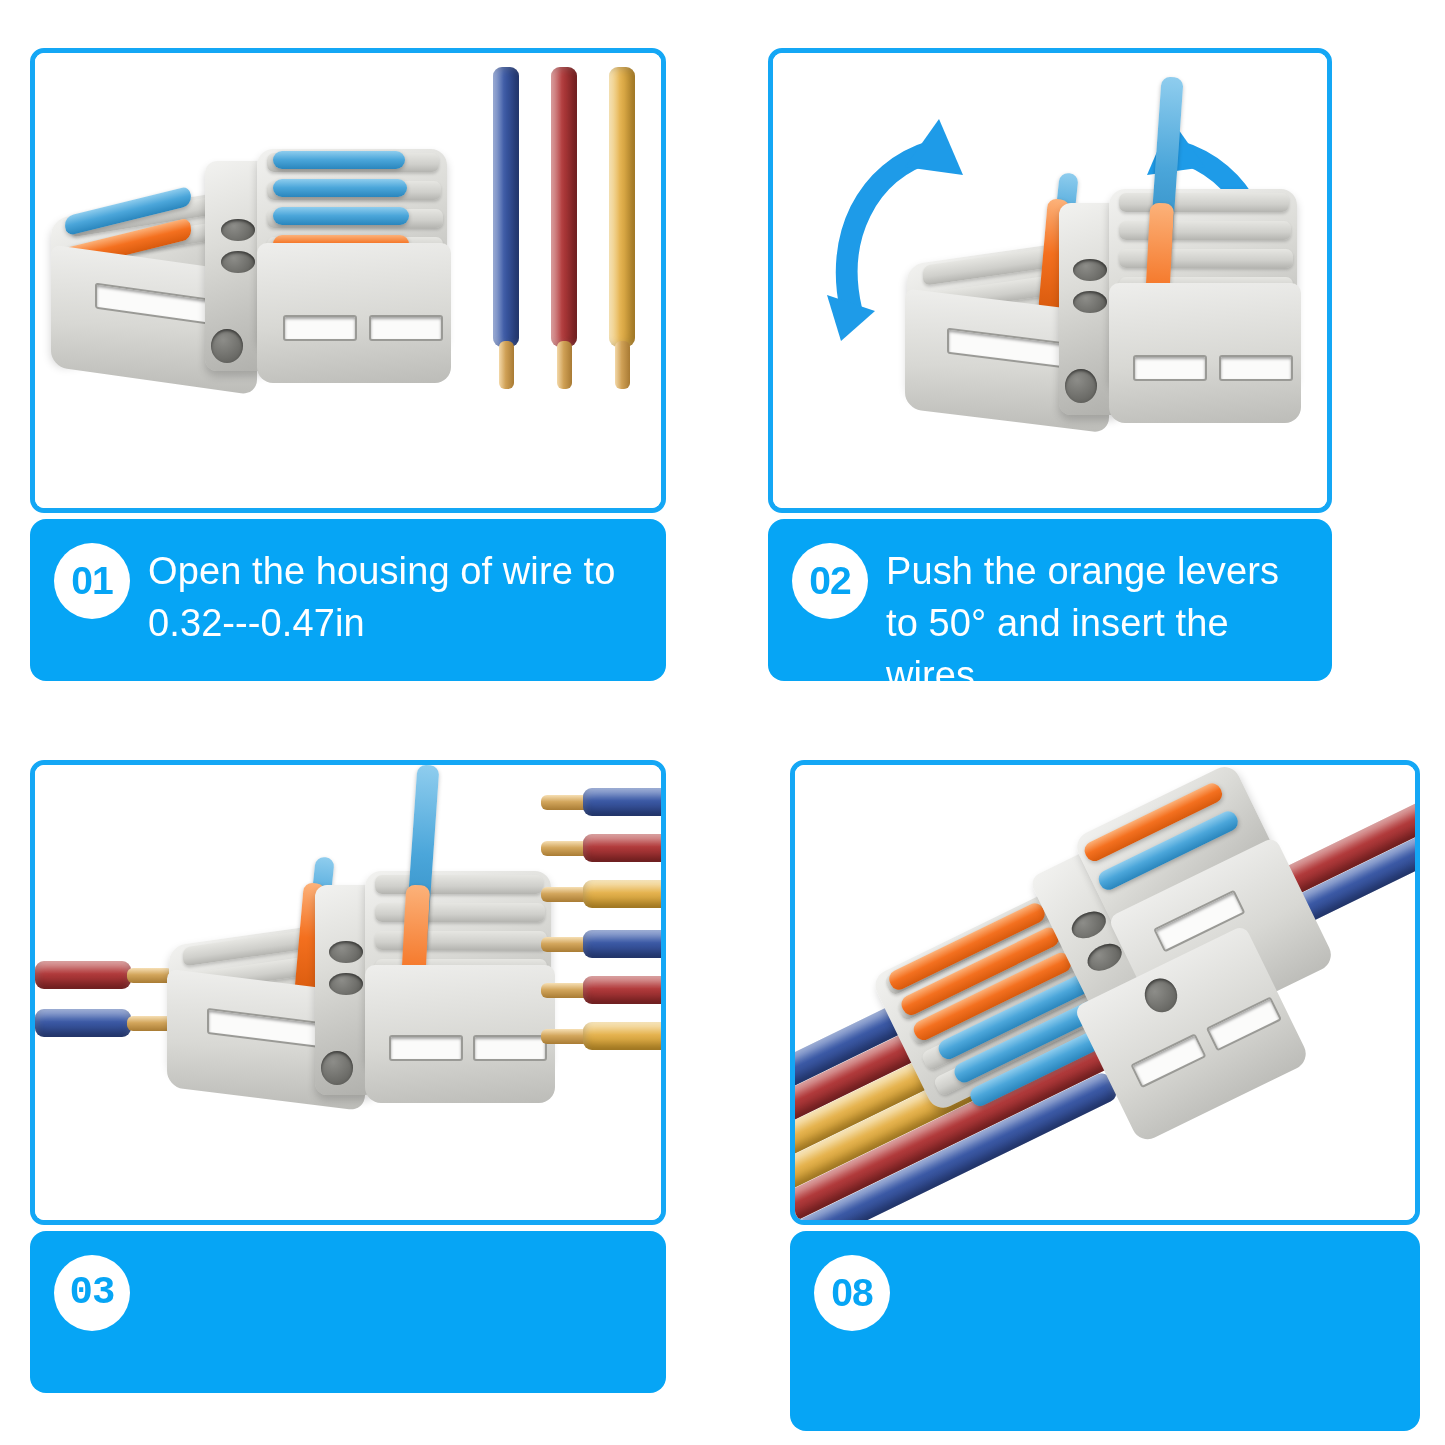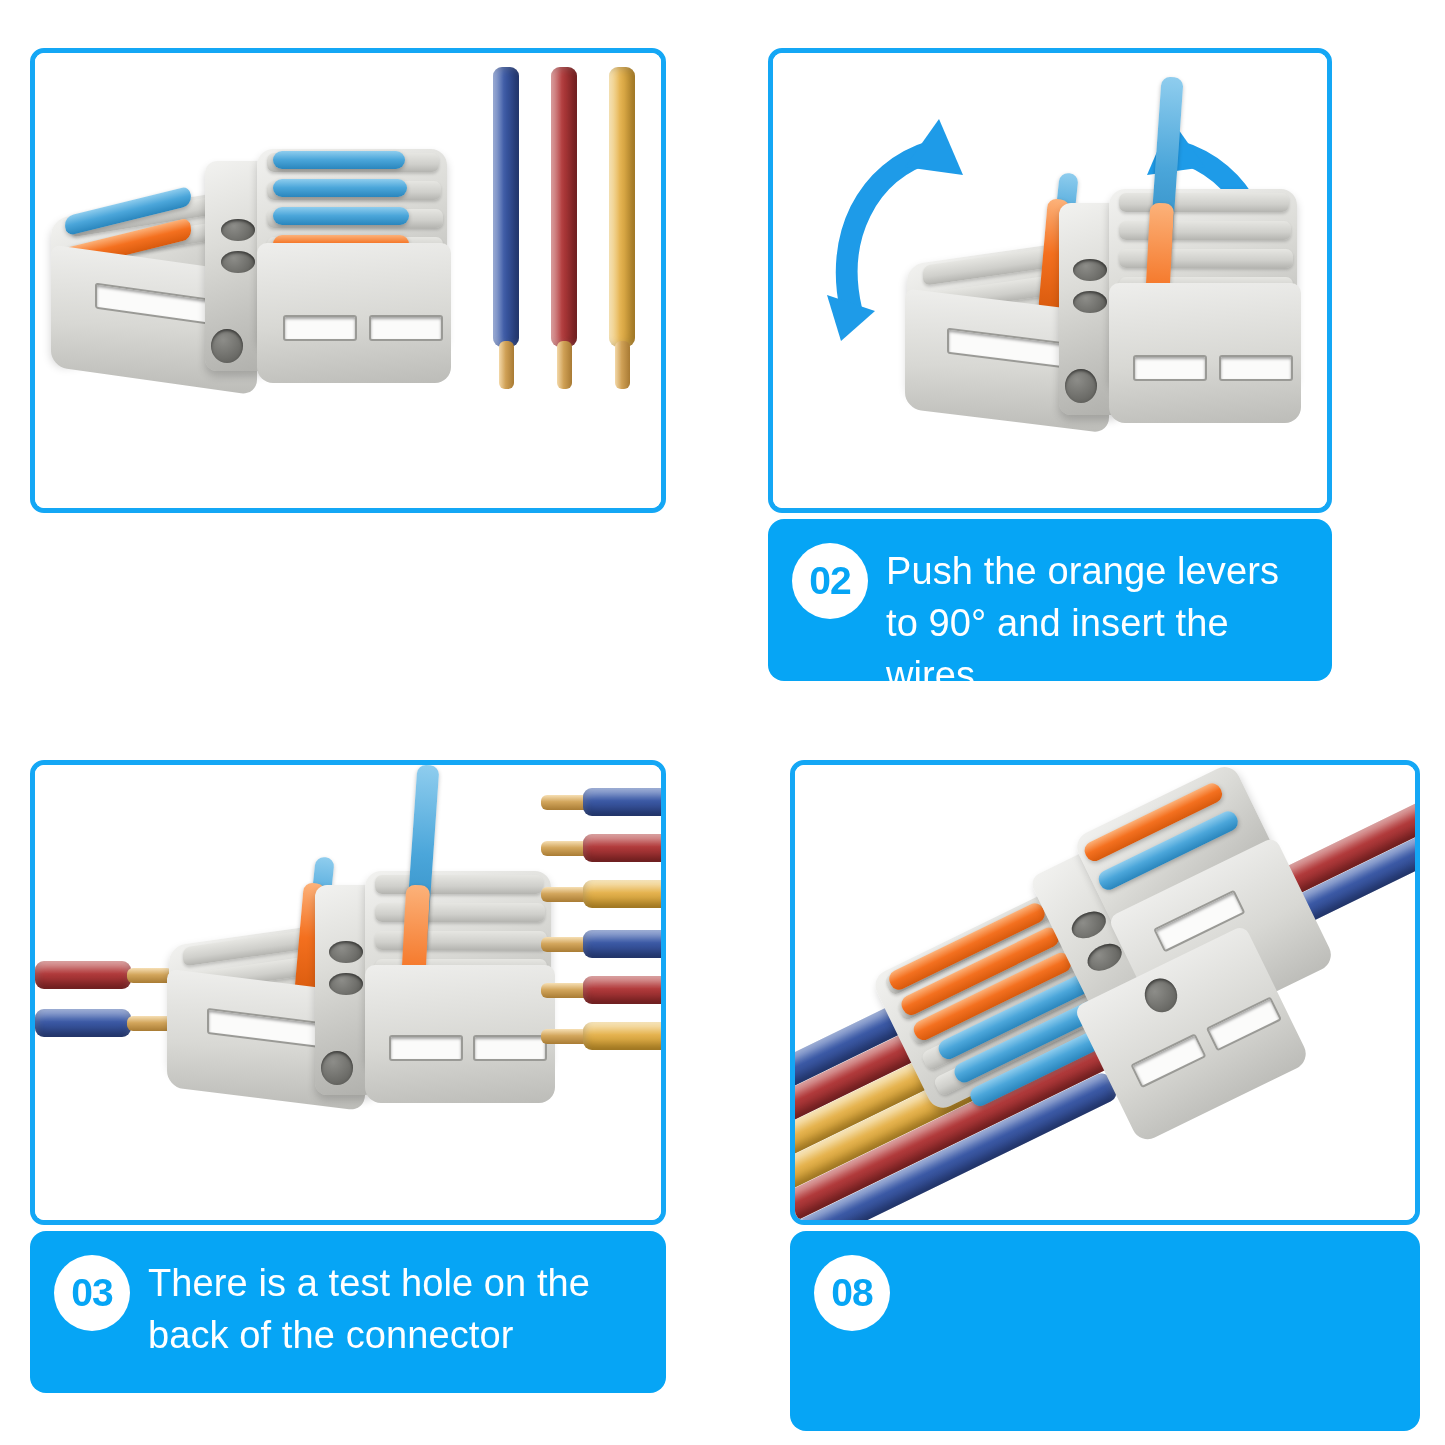--- a/index.html
+++ b/index.html
@@ -60,21 +60,21 @@
   }
 
   
   #panel1 { left: 30px;  top: 48px;  width: 636px; }
   #panel2 { left: 768px; top: 48px;  width: 564px; }
   #panel3 { left: 30px;  top: 760px; width: 636px; }
   #panel4 { left: 790px; top: 760px; width: 630px; }
   #panel1 .stage, #panel2 .stage { height: 455px; }
   #panel3 .stage, #panel4 .stage { height: 455px; }
   #panel1 .caption, #panel2 .caption { margin-top: 6px; height: 162px; }
-  #panel3 .caption { margin-top: 6px; height: 162px; }
+  #panel3 .caption { margin-top: 6px; height: 162px; font-family: Liberation Mono, monospace; }
   #panel4 .caption { margin-top: 6px; height: 200px; }
 
   
   .conn { position: absolute; }
 
   .body-left, .body-right, .bridge {
     position: absolute;
     background: linear-gradient(160deg,#f2f2f0 0%,#dcdcd8 38%,#c3c3bf 72%,#b0b0ac 100%);
     border-radius: 16px;
     box-shadow: 0 5px 9px rgba(0,0,0,.18);
@@ -170,20 +170,24 @@
 
         <div class="wire v w-blue" style="left:458px;top:14px;width:26px;height:280px;"></div>
         <div class="copper v" style="left:464px;top:288px;width:15px;height:48px;"></div>
         <div class="wire v w-red" style="left:516px;top:14px;width:26px;height:280px;"></div>
         <div class="copper v" style="left:522px;top:288px;width:15px;height:48px;"></div>
         <div class="wire v w-yellow" style="left:574px;top:14px;width:26px;height:280px;"></div>
         <div class="copper v" style="left:580px;top:288px;width:15px;height:48px;"></div>
 
       </div>
     </div>
+    <div class="caption">
+      <div class="badge">01</div>
+      <div class="caption-text">Open the housing of wire to 0.32---0.47in</div>
+    </div>
   </div>
 
   <div class="panel" id="panel2">
     <div class="panel-frame">
       <div class="stage">
 
         <svg class="arrow" style="left:40px;top:60px;" width="150" height="230" viewBox="0 0 150 230">
           <path d="M120 38 C 52 58, 22 126, 38 196" fill="none" stroke="#1E9BE8" stroke-width="22" stroke-linecap="round"></path>
           <path d="M126 6 L150 62 L92 54 Z" fill="#1E9BE8"></path>
           <path d="M14 182 L62 198 L28 228 Z" fill="#1E9BE8"></path>
@@ -219,21 +223,21 @@
           <div class="face" style="left:336px;top:230px;width:192px;height:140px;"></div>
           <div class="slotwin" style="left:360px;top:302px;width:74px;height:26px;"></div>
           <div class="slotwin" style="left:446px;top:302px;width:74px;height:26px;"></div>
           <div class="testhole" style="left:292px;top:316px;width:32px;height:34px;"></div>
         </div>
 
       </div>
     </div>
     <div class="caption">
       <div class="badge">02</div>
-      <div class="caption-text">Push the orange levers to 90° and insert the wires</div>
+      <div class="caption-text">Push the orange levers to 50° and insert the wires</div>
     </div>
   </div>
 
   <div class="panel" id="panel3">
     <div class="panel-frame">
       <div class="stage">
 
         <div class="wire h w-red" style="left:0px;top:196px;width:96px;height:28px;"></div>
         <div class="copper h" style="left:92px;top:203px;width:46px;height:15px;"></div>
         <div class="wire h w-blue" style="left:0px;top:244px;width:96px;height:28px;"></div>
@@ -277,21 +281,20 @@
         <div class="wire h w-blue" style="left:548px;top:165px;width:90px;height:28px;"></div>
         <div class="copper h" style="left:506px;top:218px;width:52px;height:15px;"></div>
         <div class="wire h w-red" style="left:548px;top:211px;width:90px;height:28px;"></div>
         <div class="copper h" style="left:506px;top:264px;width:52px;height:15px;"></div>
         <div class="wire h w-yellow" style="left:548px;top:257px;width:90px;height:28px;"></div>
 
       </div>
     </div>
     <div class="caption">
       <div class="badge">03</div>
-      <div class="caption-text">There is a test hole on the back of the connector</div>
     </div>
   </div>
 
   <div class="panel" id="panel4">
     <div class="panel-frame">
       <div class="stage">
 
         <div class="wire h w-blue" style="left:-60px;top:318px;width:420px;height:30px;transform:rotate(-26deg);transform-origin:0 50%;"></div>
         <div class="wire h w-red" style="left:-60px;top:352px;width:420px;height:30px;transform:rotate(-26deg);transform-origin:0 50%;"></div>
         <div class="wire h w-yellow" style="left:-60px;top:386px;width:420px;height:30px;transform:rotate(-26deg);transform-origin:0 50%;"></div>

